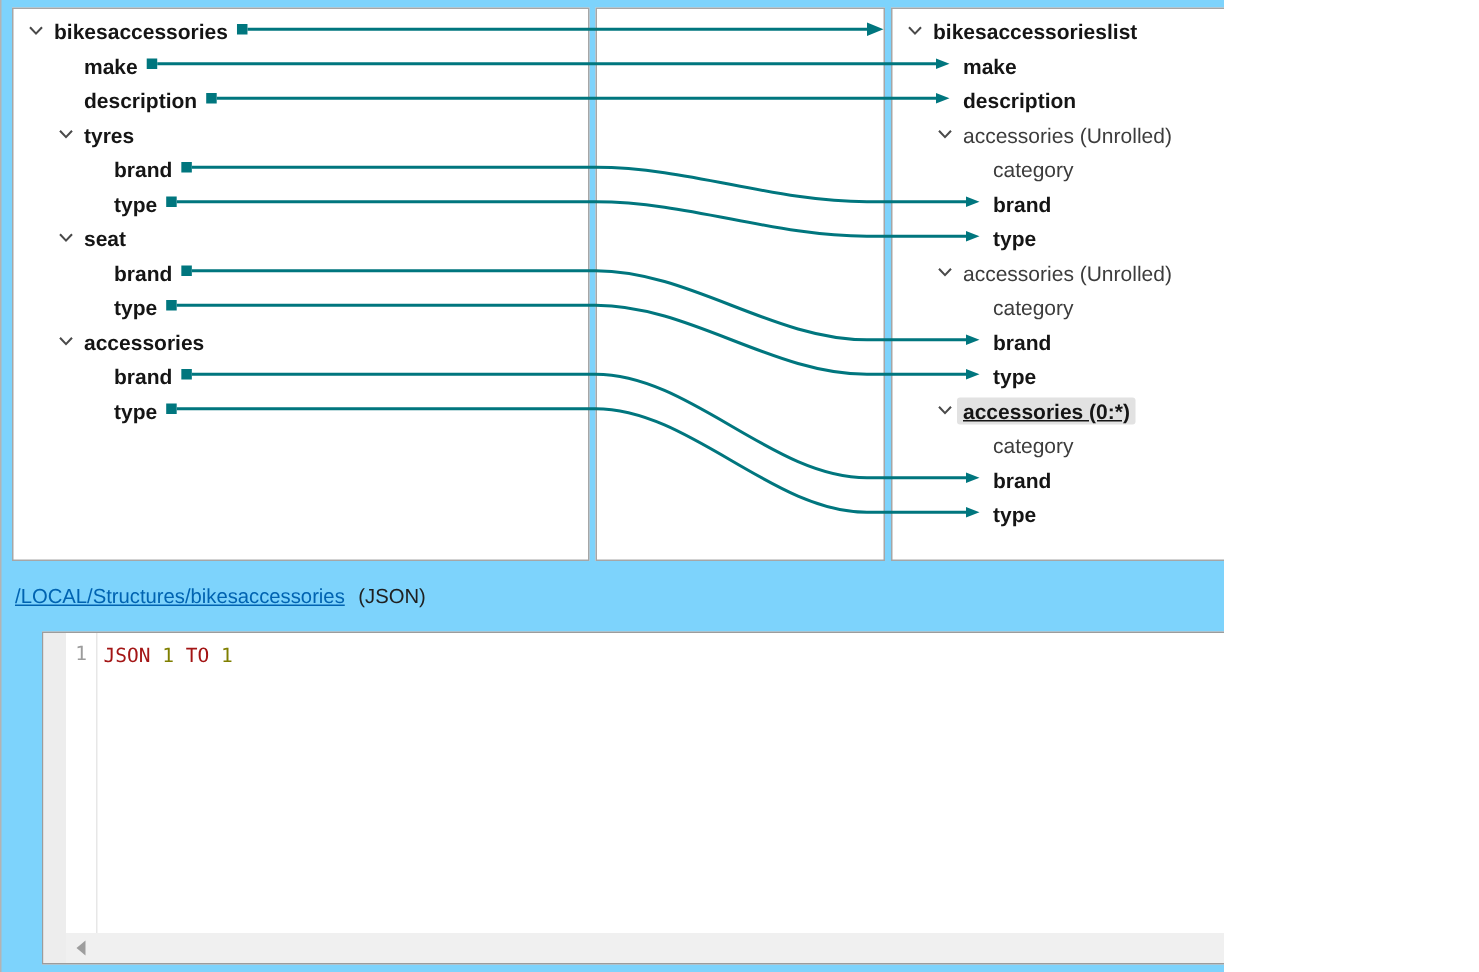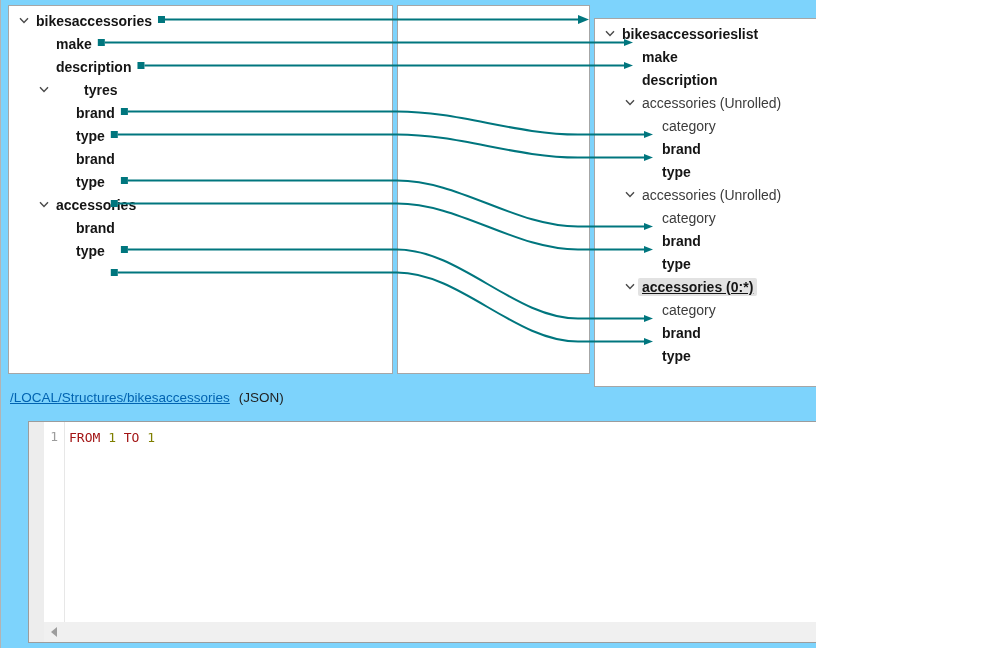--- a/index.html
+++ b/index.html
@@ -5,21 +5,21 @@
   html,body{margin:0;padding:0;background:#fff;}
   .app{position:relative;width:816px;height:648px;background:#7dd3fc;overflow:hidden;
        font-family:"Liberation Sans",sans-serif;}
   .window-edge{position:absolute;left:0;top:0;width:1px;height:648px;background:#b3b3b3;}
 
   
   .panel{position:absolute;top:5px;height:369px;background:#fff;border:1px solid #a6a6a6;
          box-sizing:border-box;overflow:hidden;}
   .panel.src{left:8px;width:385px;}
   .panel.mid{left:397px;width:193px;}
-  .panel.tgt{left:594px;width:386px;margin-top:13px;}
+  .panel.tgt{left:594px;width:386px;}
   .tree{padding-top:3px;}
   .trow{height:23px;display:flex;align-items:center;font-size:14px;color:#3c3c3c;white-space:nowrap;}
   .trow.b{font-weight:bold;color:#151515;}
   .chev{width:17px;flex:none;display:inline-flex;align-items:center;}
   .chevsp{width:17px;flex:none;}
   .hl .lbl{background:var(--highlight,#e2e2e2);border-radius:2px;padding:1px 4px;margin:-1px -4px;}
   #overlay{position:absolute;left:0;top:0;pointer-events:none;}
 
   
   .links-row{position:absolute;left:0;top:388px;width:100%;height:22px;font-size:13.5px;}
@@ -67,35 +67,43 @@
           <span class="lbl">bikesaccessories</span>
         </div>
         <div class="trow b" style="padding-left: 30px;">
           <span class="chevsp"></span>
           <span class="lbl">make</span>
         </div>
         <div class="trow b" style="padding-left: 30px;">
           <span class="chevsp"></span>
           <span class="lbl">description</span>
         </div>
-        <div class="trow b" style="padding-left: 30px; gap: 28px;">
+        <div class="trow b" style="padding-left: 30px;">
           <span class="chev">
             <svg width="10" height="7" viewBox="0 0 10 7">
               <polyline points="1,1.2 5,5.4 9,1.2" fill="none" stroke="#4a4a4a" stroke-width="1.4"></polyline>
             </svg>
           </span>
           <span class="lbl">tyres</span>
         </div>
         <div class="trow b" style="padding-left: 50px;">
           <span class="chevsp"></span>
           <span class="lbl">brand</span>
         </div>
         <div class="trow b" style="padding-left: 50px;">
           <span class="chevsp"></span>
           <span class="lbl">type</span>
+        </div>
+        <div class="trow b" style="padding-left: 30px;">
+          <span class="chev">
+            <svg width="10" height="7" viewBox="0 0 10 7">
+              <polyline points="1,1.2 5,5.4 9,1.2" fill="none" stroke="#4a4a4a" stroke-width="1.4"></polyline>
+            </svg>
+          </span>
+          <span class="lbl">seat</span>
         </div>
         <div class="trow b" style="padding-left: 50px;">
           <span class="chevsp"></span>
           <span class="lbl">brand</span>
         </div>
         <div class="trow b" style="padding-left: 50px;">
           <span class="chevsp"></span>
           <span class="lbl">type</span>
         </div>
         <div class="trow b" style="padding-left: 30px;">
@@ -248,21 +256,21 @@
   <div class="links-row">
     <span class="linkgrp srcl">
       <a class="dlink">/LOCAL/Structures/bikesaccessories</a><span class="fmt">(JSON)</span>
     </span>
   </div>
 
   <div class="editor">
     <div class="strip"></div>
     <div class="lnum">1</div>
     <div class="gutsep"></div>
-    <div class="codeline" id="codeline"><span class="tok-keyword">FROM</span><span class="tok-plain"> </span><span class="tok-number">1</span><span class="tok-plain"> </span><span class="tok-keyword">TO</span><span class="tok-plain"> </span><span class="tok-number">1</span></div>
+    <div class="codeline" id="codeline"><span class="tok-keyword">JSON</span><span class="tok-plain"> </span><span class="tok-number">1</span><span class="tok-plain"> </span><span class="tok-keyword">TO</span><span class="tok-plain"> </span><span class="tok-number">1</span></div>
     <div class="vscroll">
       <div class="arr up"></div>
       <div class="arr down"></div>
     </div>
     <div class="hscroll">
       <div class="arr left"></div>
       <div class="arr right"></div>
     </div>
     <div class="corner"></div>
   </div>

